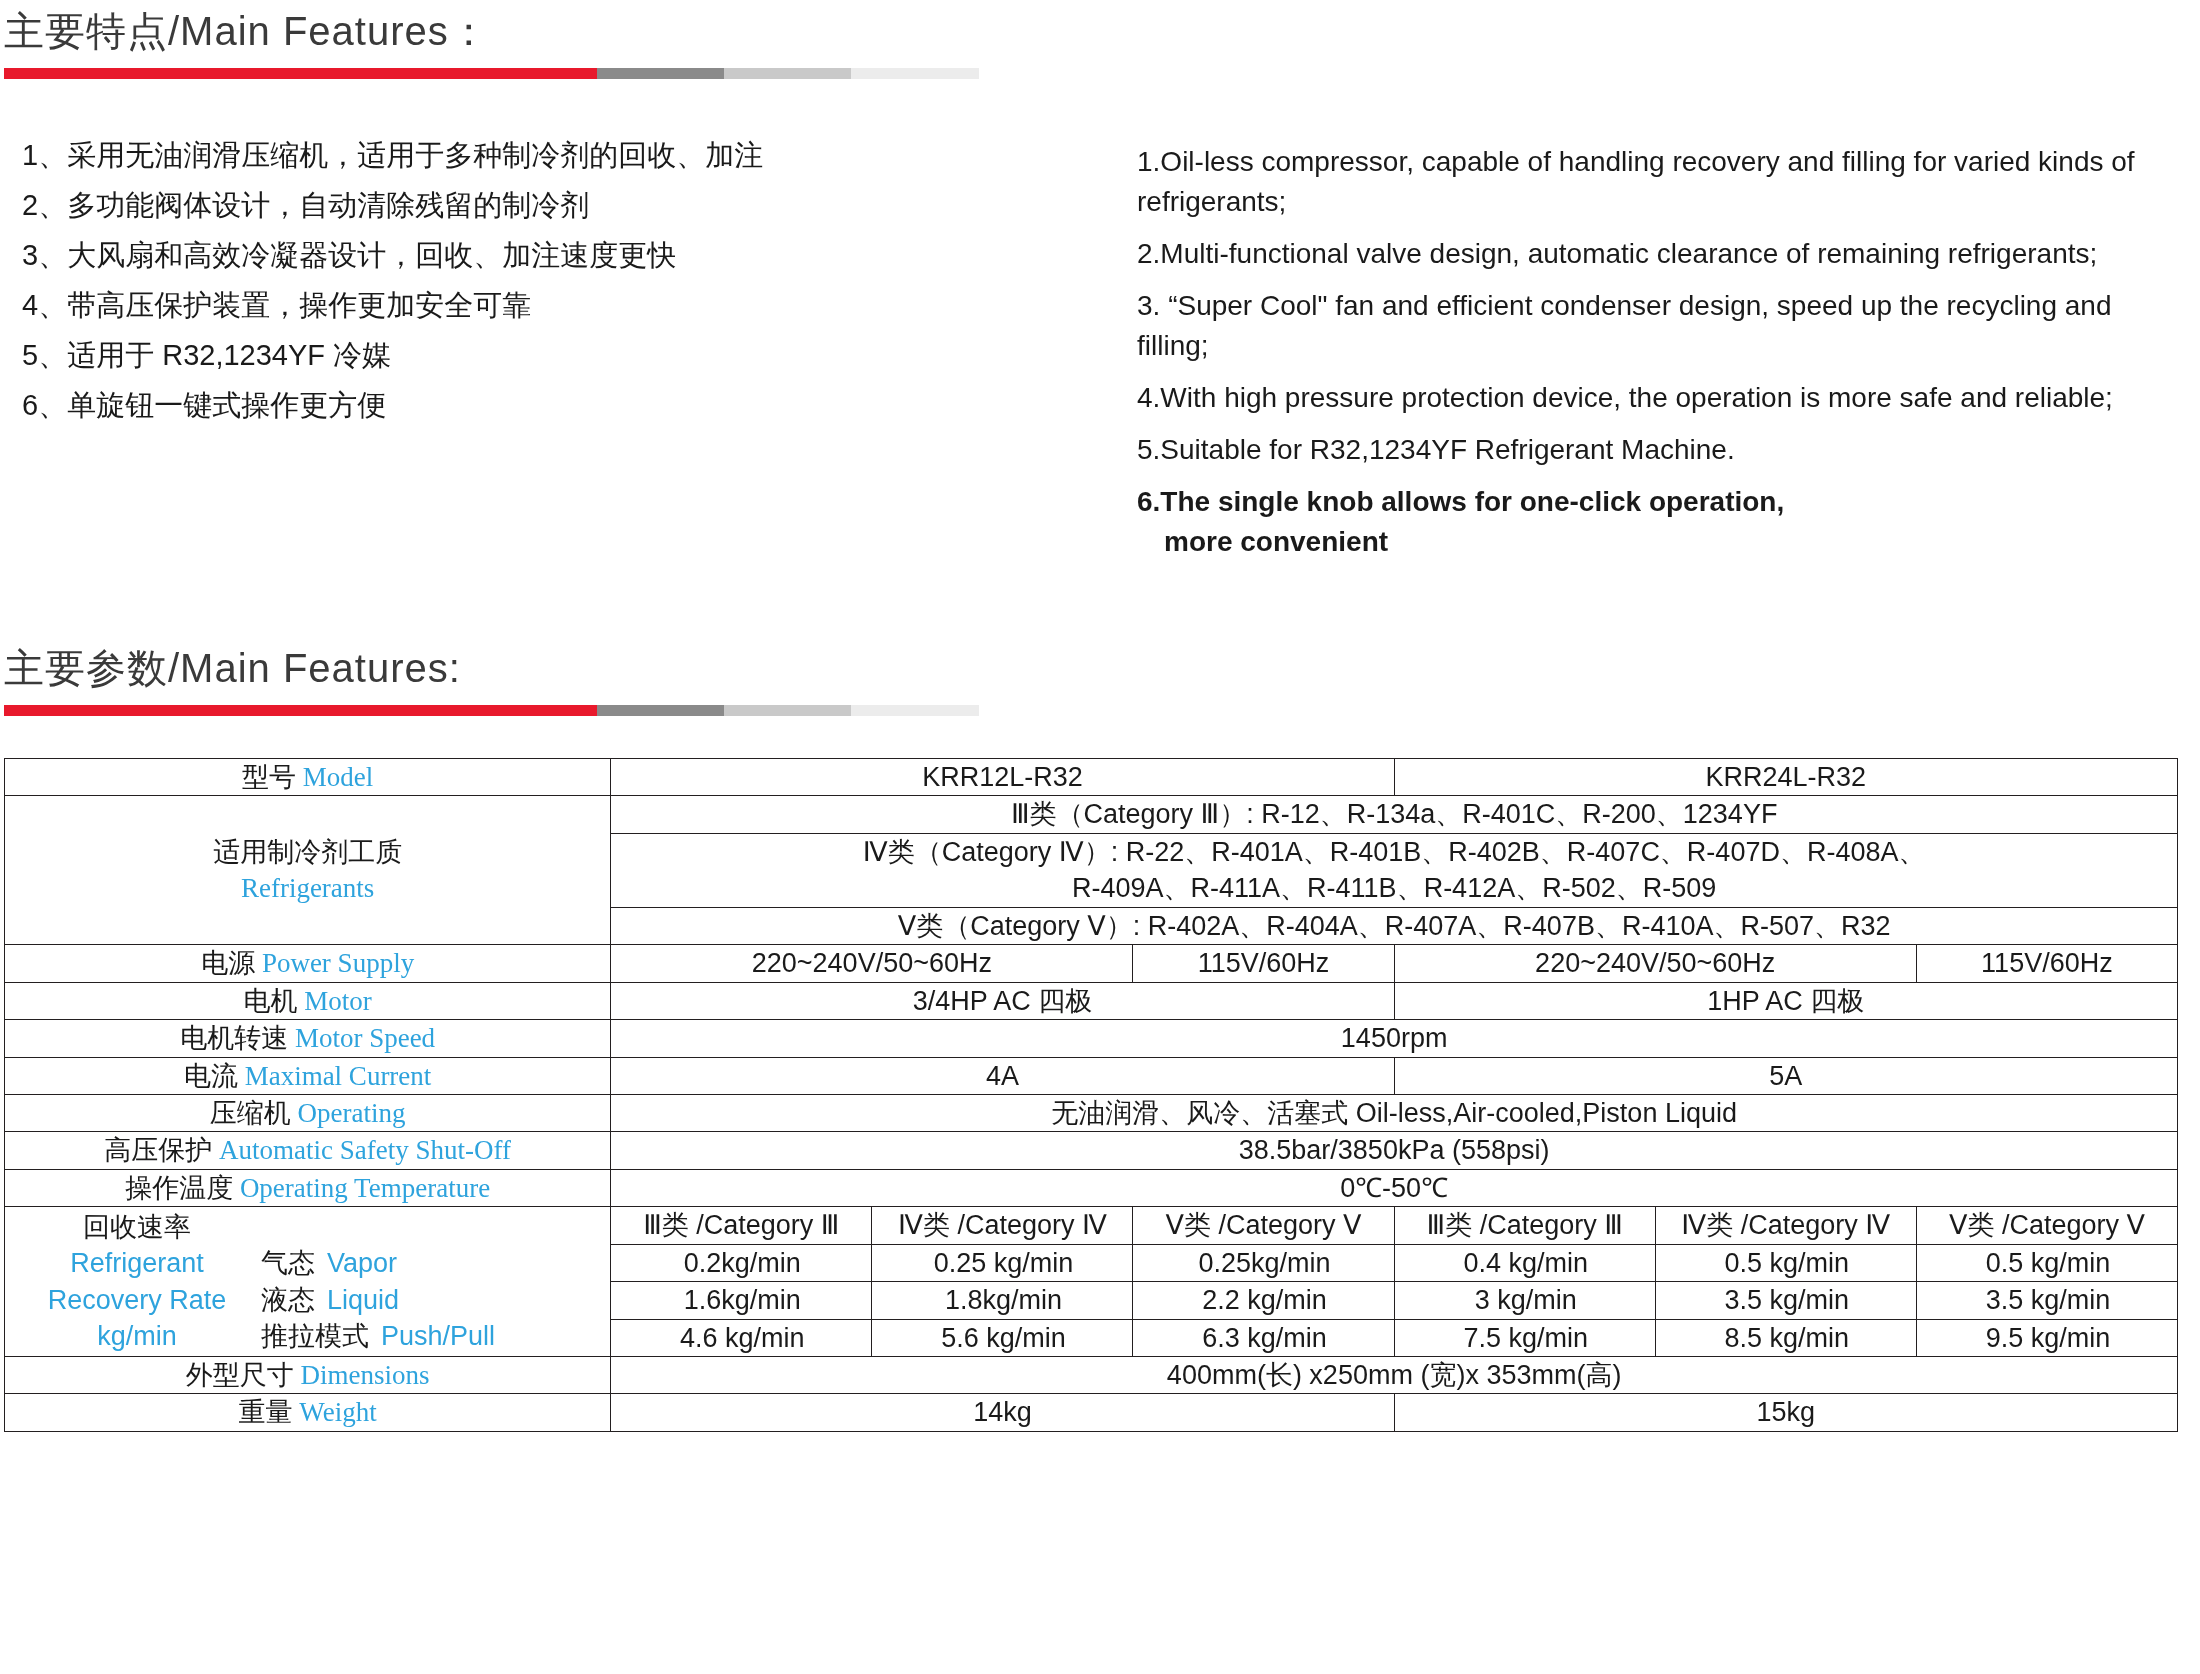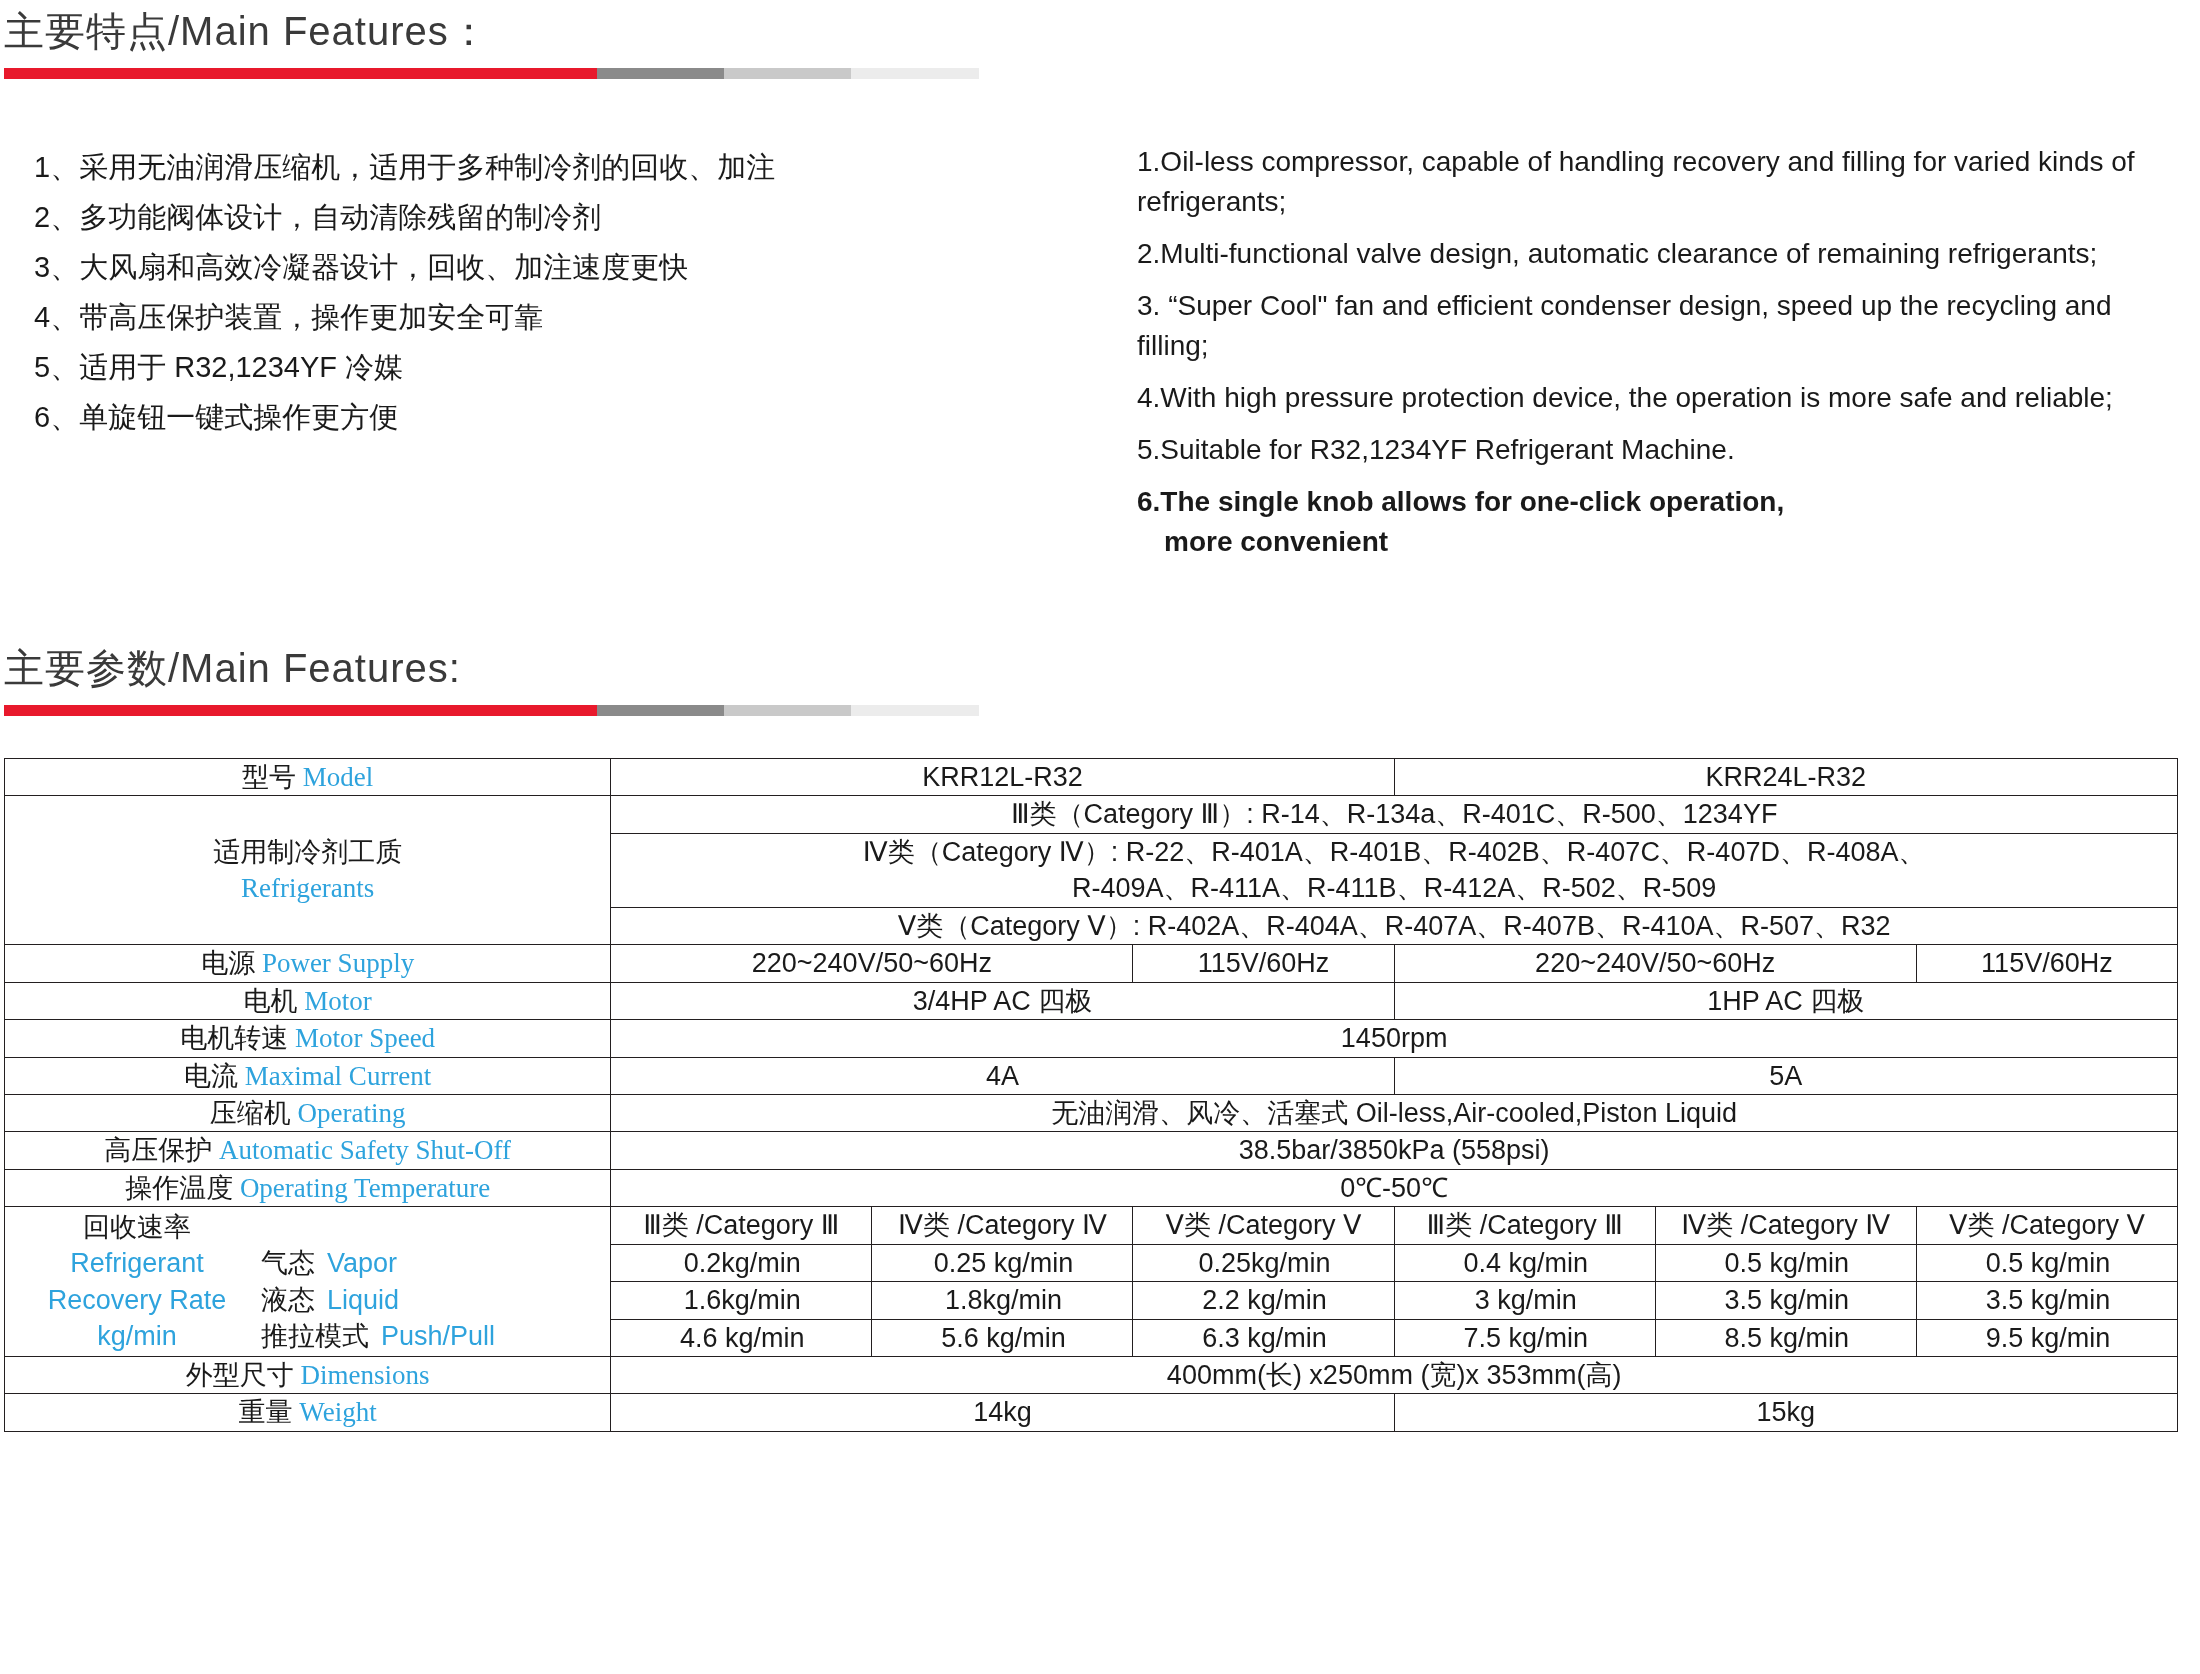--- a/index.html
+++ b/index.html
@@ -57,21 +57,21 @@
     width: 1089px;
     flex: 0 0 1089px;
   }
   .features-cn li {
     list-style: none;
     font-size: 29px;
     line-height: 50px;
     color: #1a1a1a;
     white-space: nowrap;
   }
-  .features-cn ul { margin: 12px; padding: 0; }
+  .features-cn ul { margin: 0; padding: 0; }
   .features-en {
     flex: 1 1 auto;
     padding-left: 14px;
   }
   .features-en p {
     margin: 12px;
     font-size: 28px;
     line-height: 40px;
     color: #1a1a1a;
   }
@@ -203,21 +203,21 @@
       </td>
       <td colspan="3" class="model-name">KRR12L-R32</td>
       <td colspan="3" class="model-name">KRR24L-R32</td>
     </tr>
 
     <tr class="refrig-row">
       <td class="label refrig-label" rowspan="3">
         <div class="cn">适用制冷剂工质</div>
         <div class="en">Refrigerants</div>
       </td>
-      <td colspan="6">Ⅲ类（Category Ⅲ）: R-14、R-134a、R-401C、R-500、1234YF</td>
+      <td colspan="6">Ⅲ类（Category Ⅲ）: R-12、R-134a、R-401C、R-200、1234YF</td>
     </tr>
     <tr class="refrig-row">
       <td colspan="6">
         <div>Ⅳ类（Category Ⅳ）: R-22、R-401A、R-401B、R-402B、R-407C、R-407D、R-408A、</div>
         <div>R-409A、R-411A、R-411B、R-412A、R-502、R-509</div>
       </td>
     </tr>
     <tr class="refrig-row">
       <td colspan="6">Ⅴ类（Category Ⅴ）: R-402A、R-404A、R-407A、R-407B、R-410A、R-507、R32</td>
     </tr>

